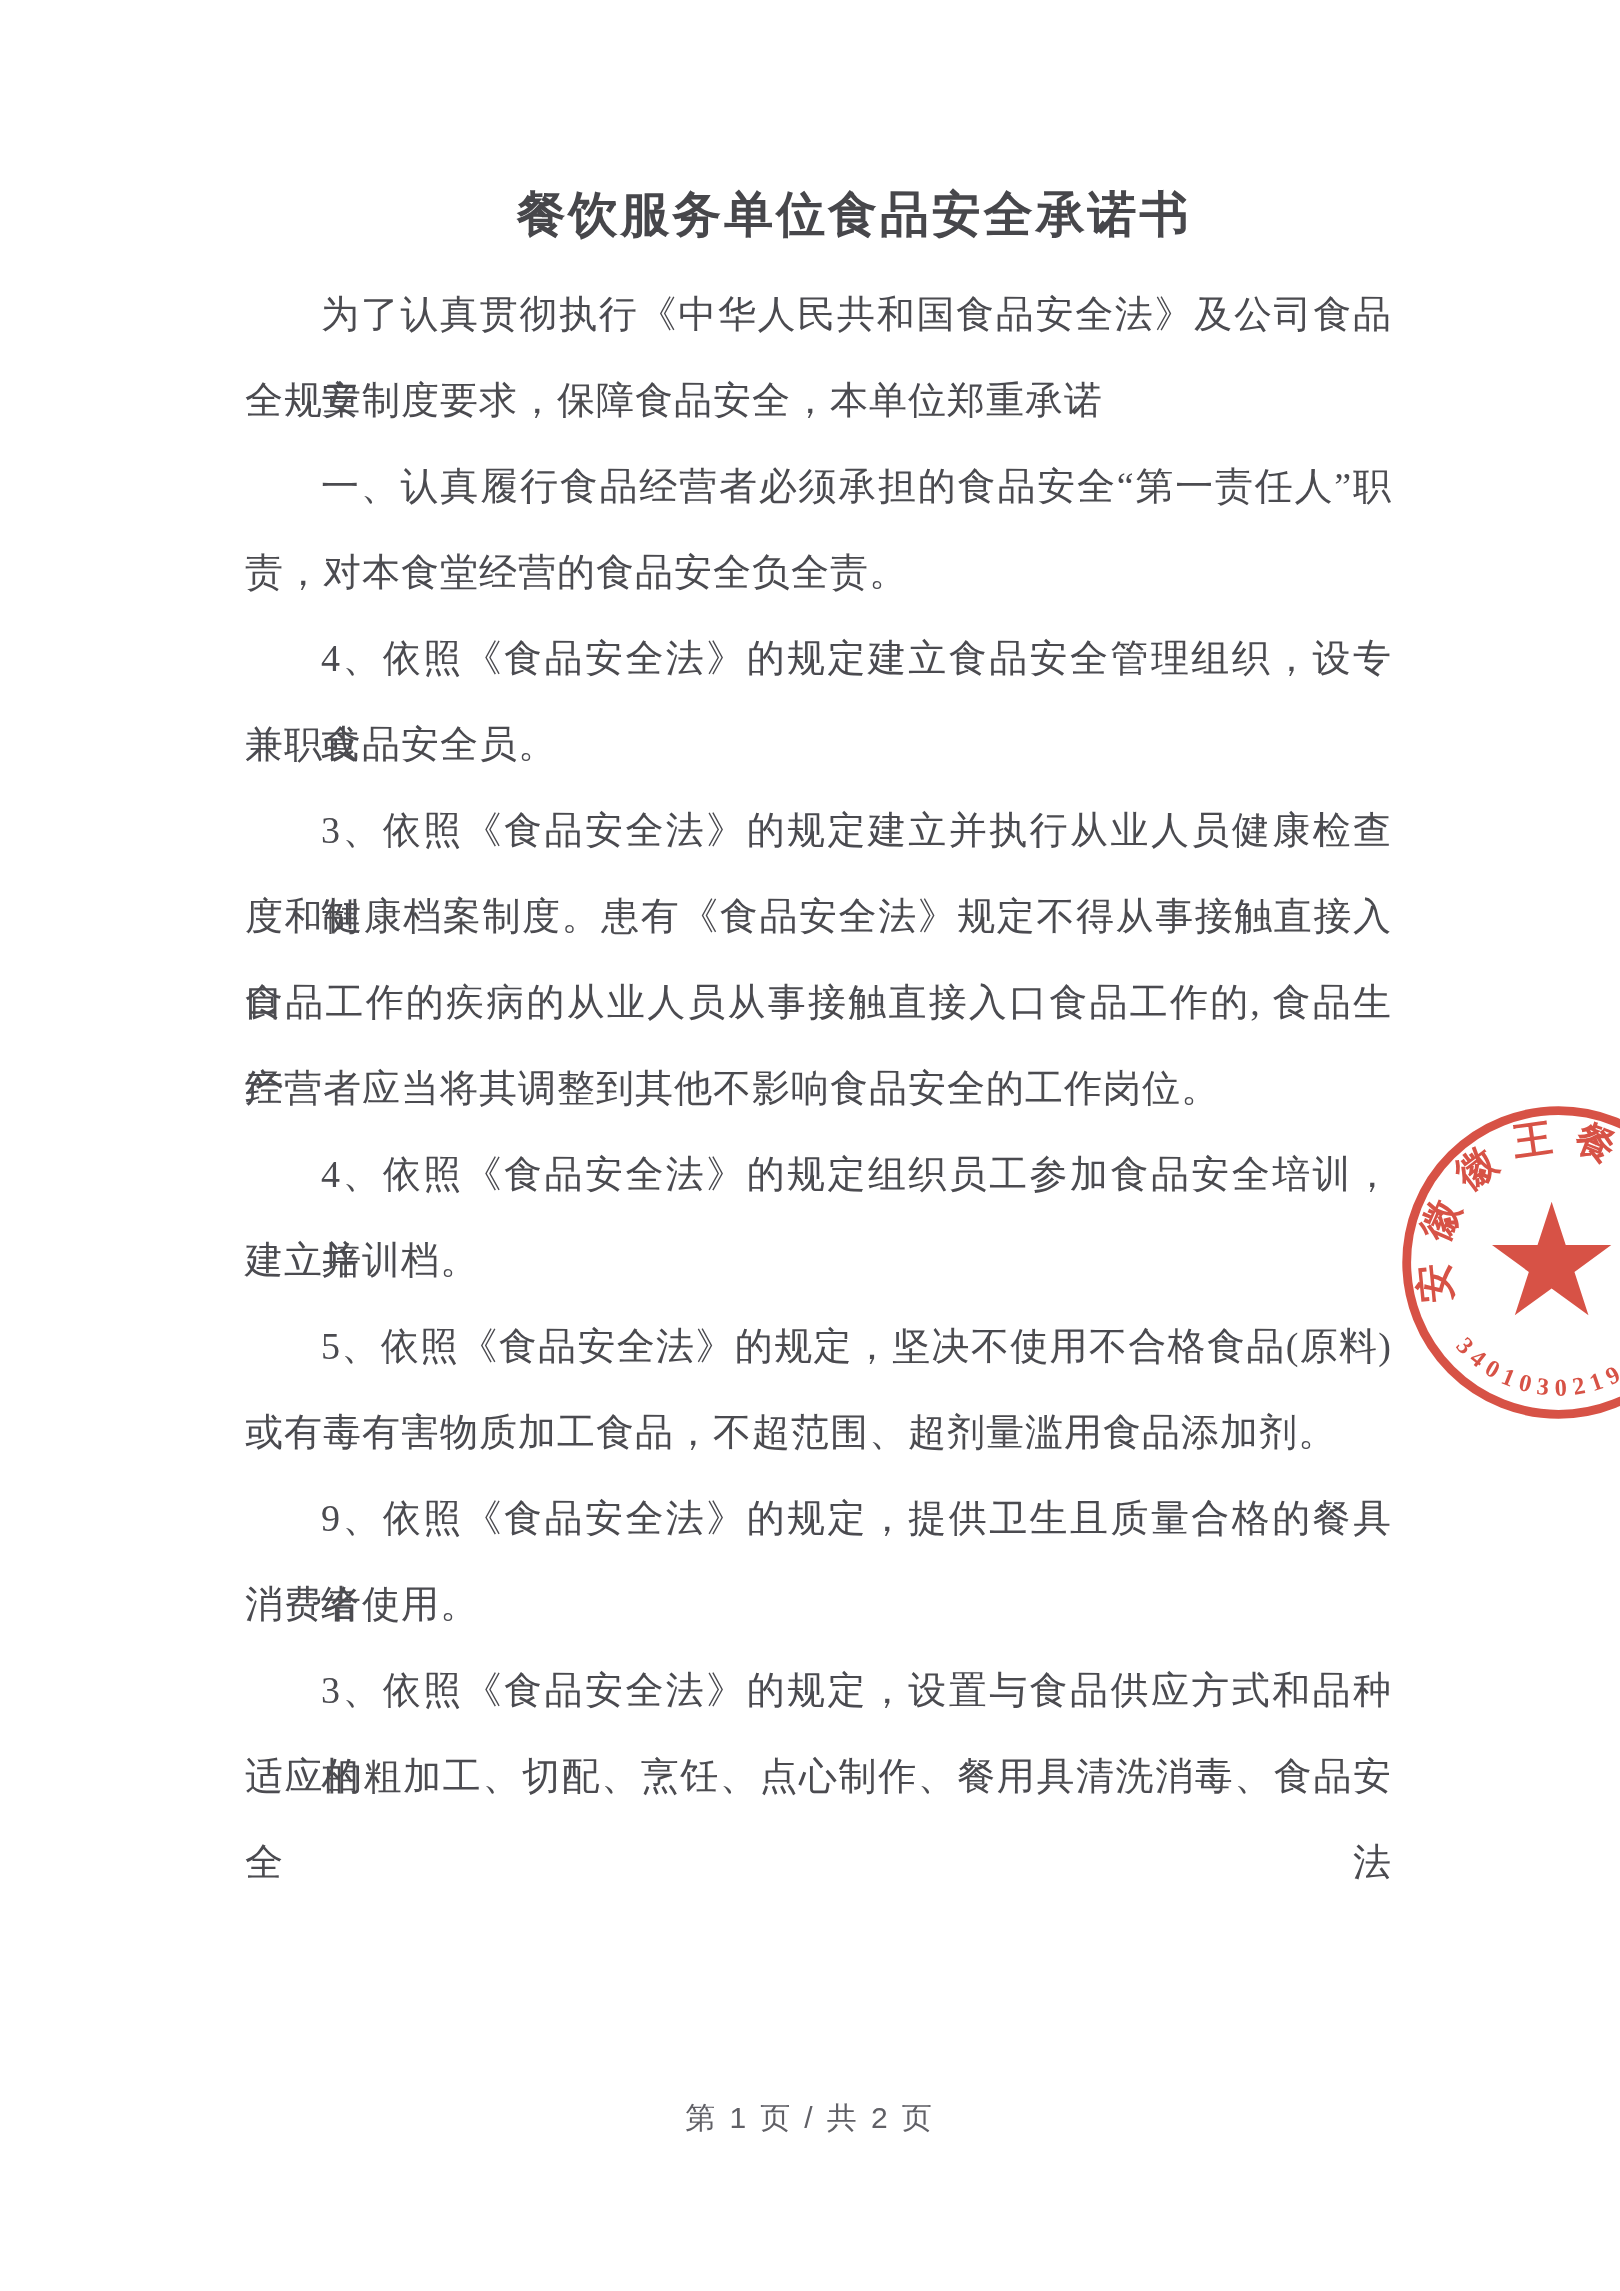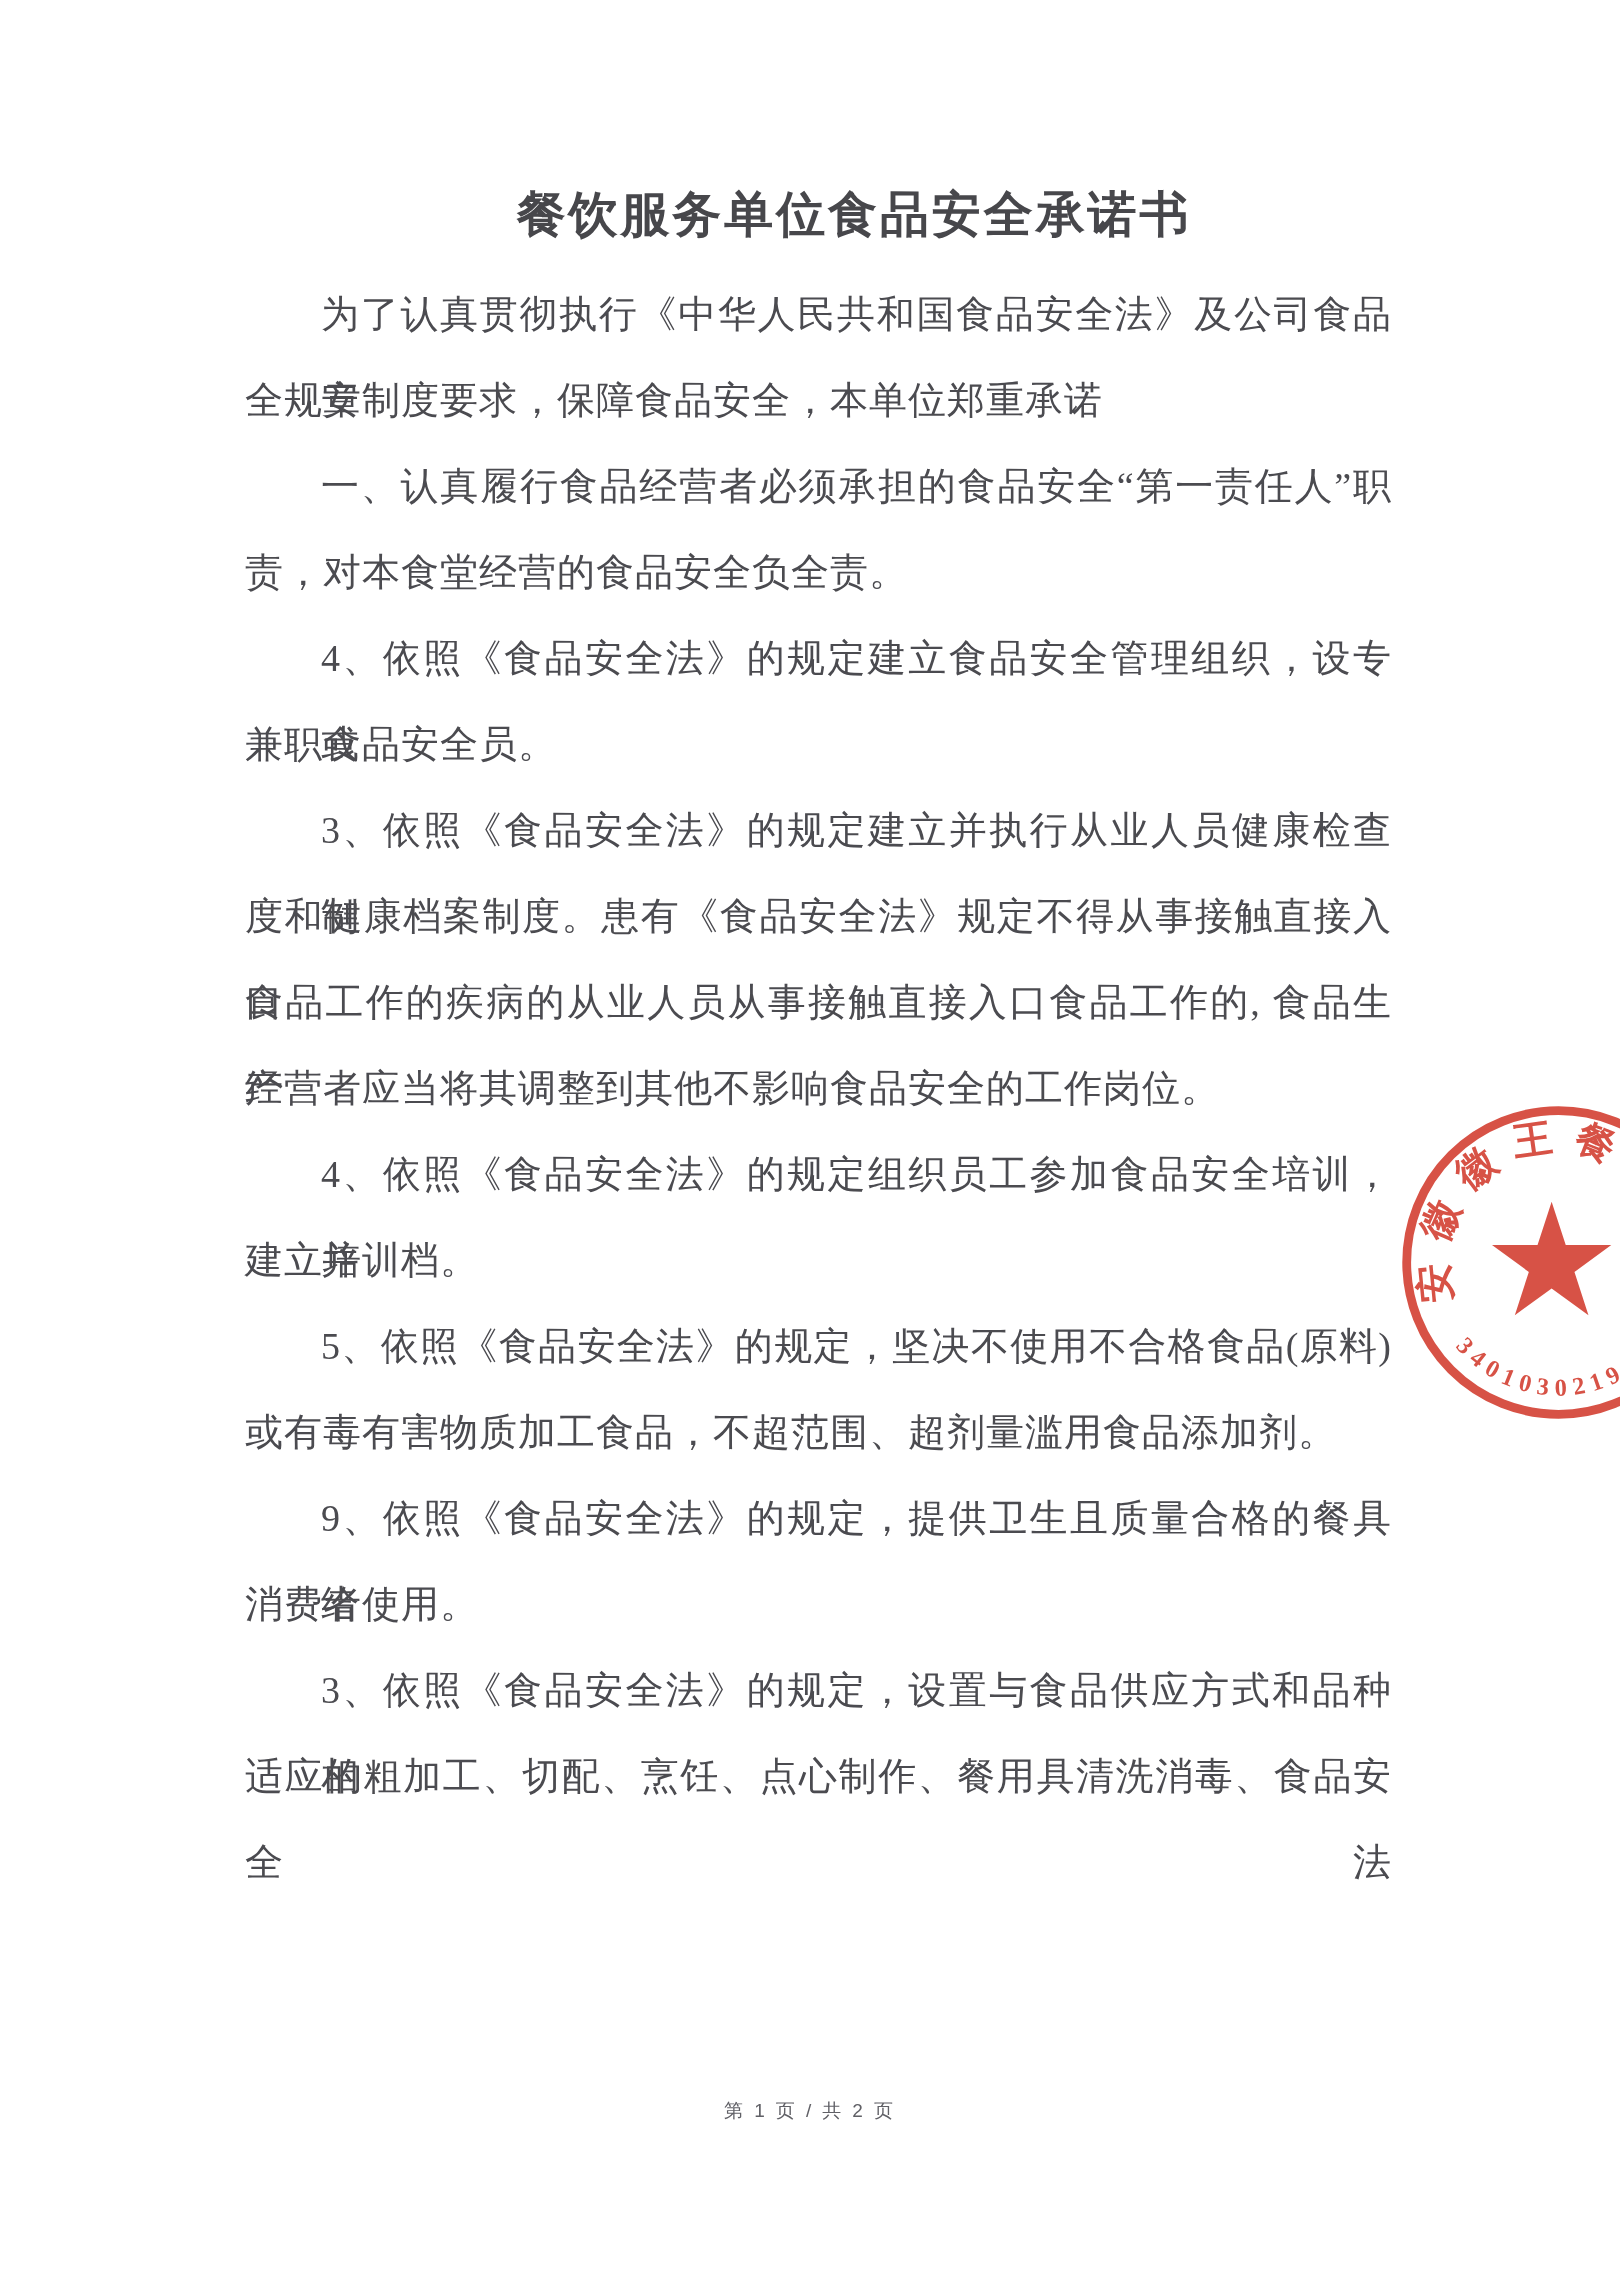--- a/index.html
+++ b/index.html
@@ -24,21 +24,21 @@
   .ln{
     font-size:38px;
     height:86px;line-height:86px;
     letter-spacing:1px;
   }
   .ln.fl{text-align:justify;text-align-last:justify;}
   .ln.ind{padding-left:76px;}
   .footer{
     position:absolute;top:2098px;left:0;width:1620px;
     text-align:center;
-    font-size:19px;letter-spacing:2.9px;
+    font-size:30px;letter-spacing:2.9px;
     color:#606066;
     font-family:"Liberation Sans","DejaVu Sans",sans-serif;
   }
   .stamp{
     position:absolute;left:1392px;top:1096px;
     width:333px;height:333px;
     mix-blend-mode:multiply;
     opacity:0.88;
   }
   .stamp text{

